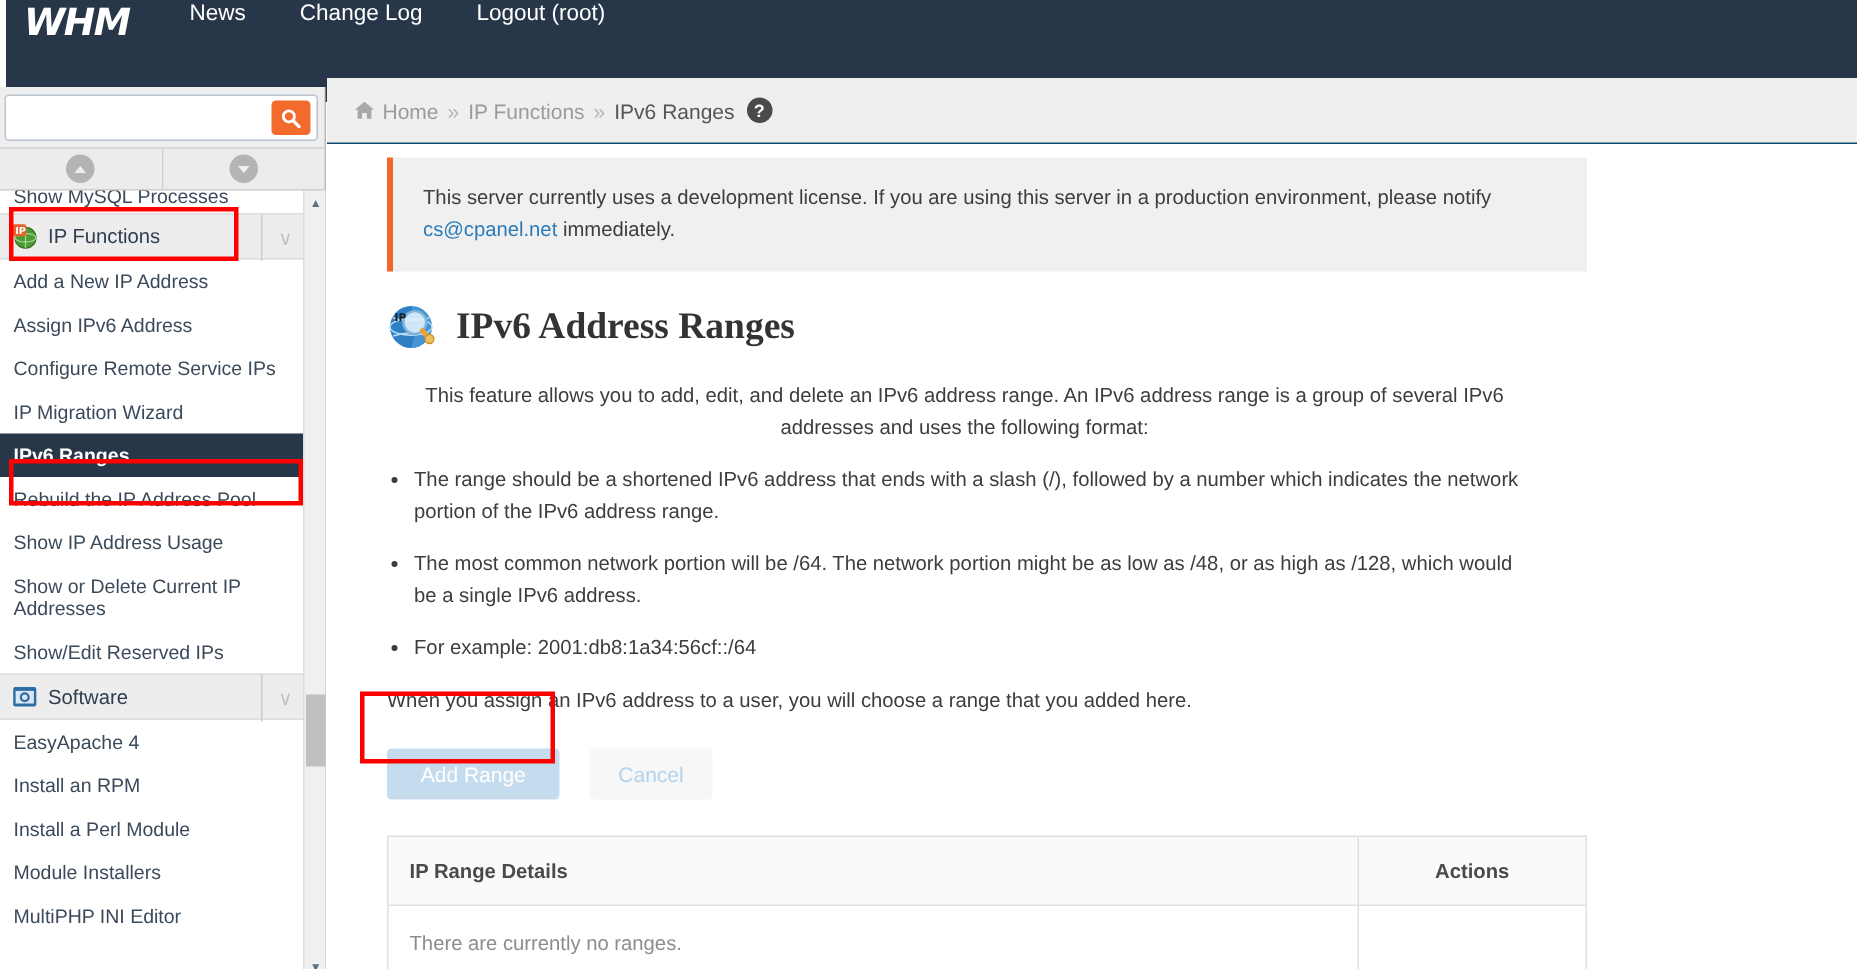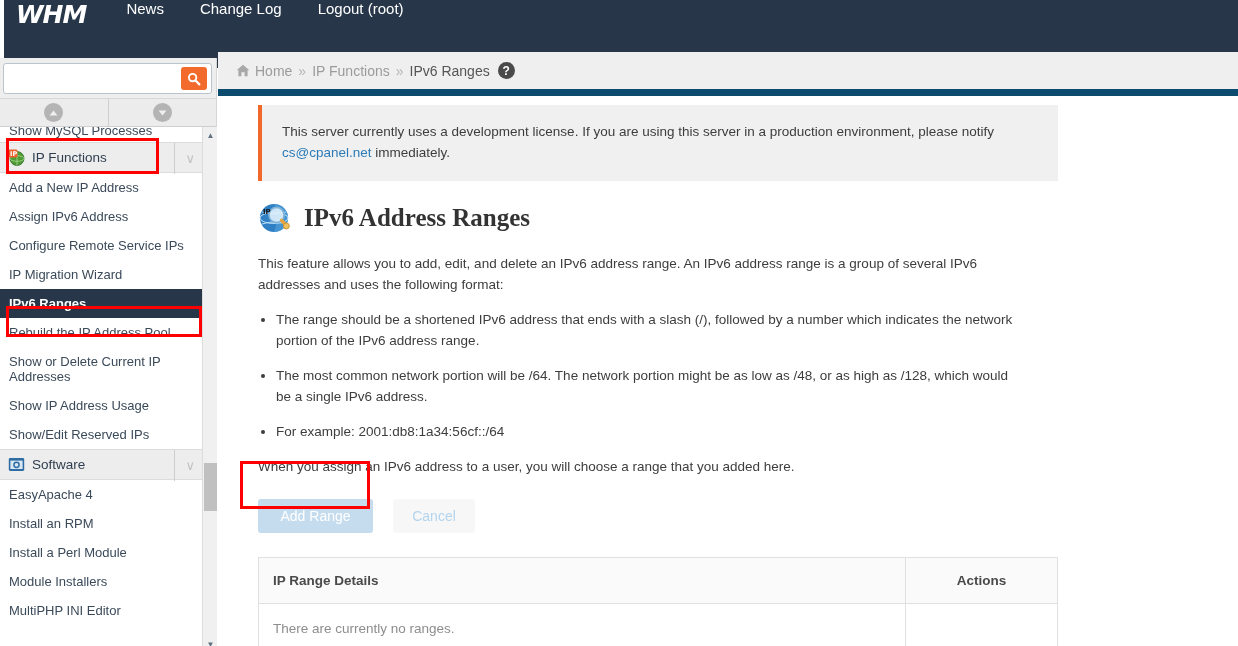--- a/index.html
+++ b/index.html
@@ -152,21 +152,21 @@
     width: 13px; height: 48px;
     background: #c0c0c0;
     cursor: pointer;
   }
 
   
   #breadcrumb-bar {
     position: absolute; top: 52px; left: 218px;
     width: 1020px; height: 44px;
     background: #efefef;
-    border-bottom: 7px solid #0c4a6e;
+    border-bottom: 1px solid #0c4a6e;
     display: flex; align-items: center;
     padding-left: 18px;
     font-size: 14px; color: #9b9b9b;
   }
   .crumb { color: #9b9b9b; cursor: pointer; }
   .crumb.current { color: #555; }
   .crumb-sep { margin: 0 6px; color: #b5b5b5; }
   #help-icon {
     width: 17px; height: 17px; border-radius: 50%;
     background: #4a4a4a; color: #fff;
@@ -199,21 +199,21 @@
   }
   #page-title {
     font-size: 25px; font-weight: bold; color: #333;
     margin-left: 12px;
     font-family: "Liberation Serif", serif;
   }
 
   #desc {
     margin: 18px 18px 0 18px;
     width: 770px;
-    font-size: 13.5px; color: #3d3d3d; line-height: 21px;
+    font-size: 13.5px; color: #3d3d3d; line-height: 21px; text-align: center;
   }
   #bullets {
     margin: 14px 0 0 0;
     padding-left: 36px;
     width: 775px;
   }
   #bullets li {
     font-size: 13.5px; color: #3d3d3d;
     line-height: 21px;
     margin-bottom: 14px;
@@ -336,22 +336,22 @@
           </svg></span>
         <span class="group-label">IP Functions</span>
         <span class="group-chev">∨</span>
       </div>
       <div class="nav-item">Add a New IP Address</div>
       <div class="nav-item">Assign IPv6 Address</div>
       <div class="nav-item">Configure Remote Service IPs</div>
       <div class="nav-item">IP Migration Wizard</div>
       <div class="nav-item active">IPv6 Ranges</div>
       <div class="nav-item">Rebuild the IP Address Pool</div>
+      <div class="nav-item">Show IP Address Usage</div>
       <div class="nav-item">Show or Delete Current IP Addresses</div>
-      <div class="nav-item">Show IP Address Usage</div>
       <div class="nav-item">Show/Edit Reserved IPs</div>
       <div class="group-head">
         <span class="group-icon"><svg width="17" height="17" viewBox="0 0 17 17">
             <rect x="0.8" y="2" width="15.4" height="13" rx="1.4" fill="#2e6da4"></rect>
             <rect x="2.4" y="4.6" width="12.2" height="8.4" fill="#d9e7f3"></rect>
             <circle cx="8.5" cy="8.8" r="2.6" fill="none" stroke="#2e6da4" stroke-width="1.5"></circle>
           </svg></span>
         <span class="group-label">Software</span>
         <span class="group-chev">∨</span>
       </div>

